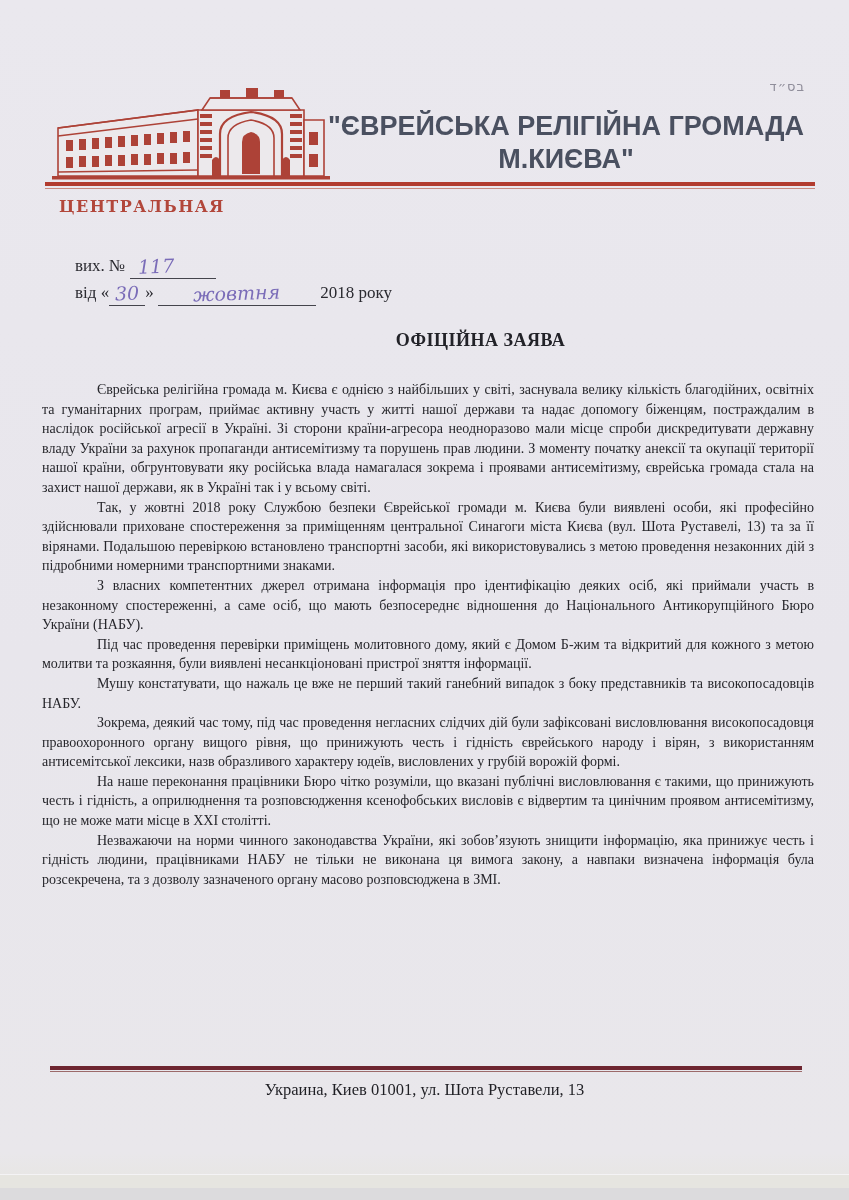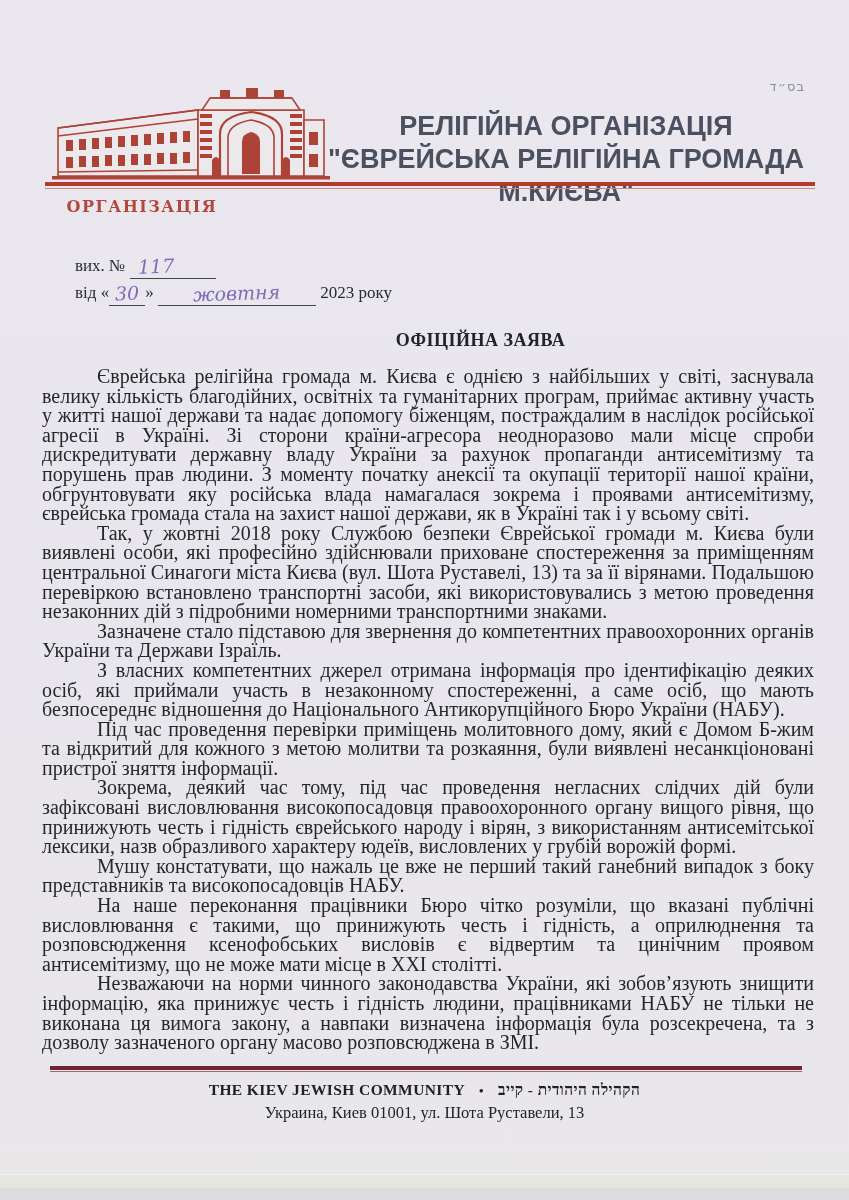--- a/index.html
+++ b/index.html
@@ -63,22 +63,22 @@
   }
   
   .doc-title{
     position:absolute;left:8px;top:330px;width:100%;
     text-align:center;font-weight:bold;font-size:18px;letter-spacing:0.5px;
     color:#222228;
     padding-left:48px;
   }
   
   .body-text{
-    position:absolute;left:42px;top:367px;width:772px;
-    font-size:20px;line-height:19.6px;text-align:justify;
+    position:absolute;left:42px;top:380px;width:772px;
+    font-size:14px;line-height:19.6px;text-align:justify;
     color:#26262b;
   }
   .body-text p{margin:0;text-indent:55px;}
   
   .footer-rule{
     position:absolute;left:50px;top:1066px;width:752px;height:4px;
     background:#6d2530;
   }
   .footer-rule::after{
     content:"";position:absolute;left:0;top:5px;width:100%;height:1px;
@@ -168,58 +168,53 @@
         <polygon points="252,34 272,34 272,90 252,90" fill="#ece9ec"></polygon>
         <rect x="257" y="46" width="9" height="13" fill="#ad4237" stroke="none"></rect>
         <rect x="257" y="68" width="9" height="13" fill="#ad4237" stroke="none"></rect>
 
         <rect x="0" y="90" width="278" height="3.5" fill="#ad4237" stroke="none"></rect>
       </g>
     </svg>
   </div>
 
   <div class="org-title">
-    <div>РЕЛІГІЙНА ОРГАНІЗАЦІЯ</div>
     <div>"ЄВРЕЙСЬКА РЕЛІГІЙНА ГРОМАДА М.КИЄВА"</div>
   </div>
 
   <div class="header-rule"></div>
 
   <div class="logo-caption">
-    <div>ОРГАНІЗАЦІЯ</div>
+    <div>ЦЕНТРАЛЬНАЯ</div>
   </div>
 
   <div class="ref-block">
     <div>
       <span>вих. №</span>
       <span class="uline u-num"><span class="hw">117</span></span>
     </div>
     <div>
       <span>від «</span><span class="uline u-day"><span class="hw">30</span></span><span>»</span>
-      <span class="uline u-month"><span class="hw">жовтня</span></span><span> 2023 року</span>
+      <span class="uline u-month"><span class="hw">жовтня</span></span><span> 2018 року</span>
     </div>
   </div>
 
   <div class="doc-title">ОФІЦІЙНА ЗАЯВА</div>
 
   <div class="body-text">
     <p>Єврейська релігійна громада м. Києва є однією з найбільших у світі, заснувала велику кількість благодійних, освітніх та гуманітарних програм, приймає активну участь у житті нашої держави та надає допомогу біженцям, постраждалим в наслідок російської агресії в Україні. Зі сторони країни-агресора неодноразово мали місце спроби дискредитувати державну владу України за рахунок пропаганди антисемітизму та порушень прав людини. З моменту початку анексії та окупації території нашої країни, обгрунтовувати яку російська влада намагалася зокрема і проявами антисемітизму, єврейська громада стала на захист нашої держави, як в Україні так і у всьому світі.</p>
     <p>Так, у жовтні 2018 року Службою безпеки Єврейської громади м. Києва були виявлені особи, які професійно здійснювали приховане спостереження за приміщенням центральної Синагоги міста Києва (вул. Шота Руставелі, 13) та за її вірянами. Подальшою перевіркою встановлено транспортні засоби, які використовувались з метою проведення незаконних дій з підробними номерними транспортними знаками.</p>
-    <p>Зазначене стало підставою для звернення до компетентних правоохоронних органів України та Держави Ізраїль.</p>
     <p>З власних компетентних джерел отримана інформація про ідентифікацію деяких осіб, які приймали участь в незаконному спостереженні, а саме осіб, що мають безпосереднє відношення до Національного Антикорупційного Бюро України (НАБУ).</p>
     <p>Під час проведення перевірки приміщень молитовного дому, який є Домом Б-жим та відкритий для кожного з метою молитви та розкаяння, були виявлені несанкціоновані пристрої зняття інформації.</p>
+    <p>Мушу констатувати, що нажаль це вже не перший такий ганебний випадок з боку представників та високопосадовців НАБУ.</p>
     <p>Зокрема, деякий час тому, під час проведення негласних слідчих дій були зафіксовані висловлювання високопосадовця правоохоронного органу вищого рівня, що принижують честь і гідність єврейського народу і вірян, з використанням антисемітської лексики, назв образливого характеру юдеїв, висловлених у грубій ворожій формі.</p>
-    <p>Мушу констатувати, що нажаль це вже не перший такий ганебний випадок з боку представників та високопосадовців НАБУ.</p>
     <p>На наше переконання працівники Бюро чітко розуміли, що вказані публічні висловлювання є такими, що принижують честь і гідність, а оприлюднення та розповсюдження ксенофобських висловів є відвертим та цинічним проявом антисемітизму, що не може мати місце в ХХІ столітті.</p>
     <p>Незважаючи на норми чинного законодавства України, які зобов’язують знищити інформацію, яка принижує честь і гідність людини, працівниками НАБУ не тільки не виконана ця вимога закону, а навпаки визначена інформація була розсекречена, та з дозволу зазначеного органу масово розповсюджена в ЗМІ.</p>
   </div>
 
   <div class="footer-rule"></div>
 
   <div class="footer">
-    <div class="footer-line1">
-      <span>THE KIEV JEWISH COMMUNITY</span><span class="bullet">•</span><span dir="rtl">הקהילה היהודית - קייב</span>
-    </div>
     <div class="footer-line3">Украина, Киев 01001, ул. Шота Руставели, 13</div>
   </div>
 
   <div class="scan-edge-bottom"></div>
 </div>
 
 </body></html>

